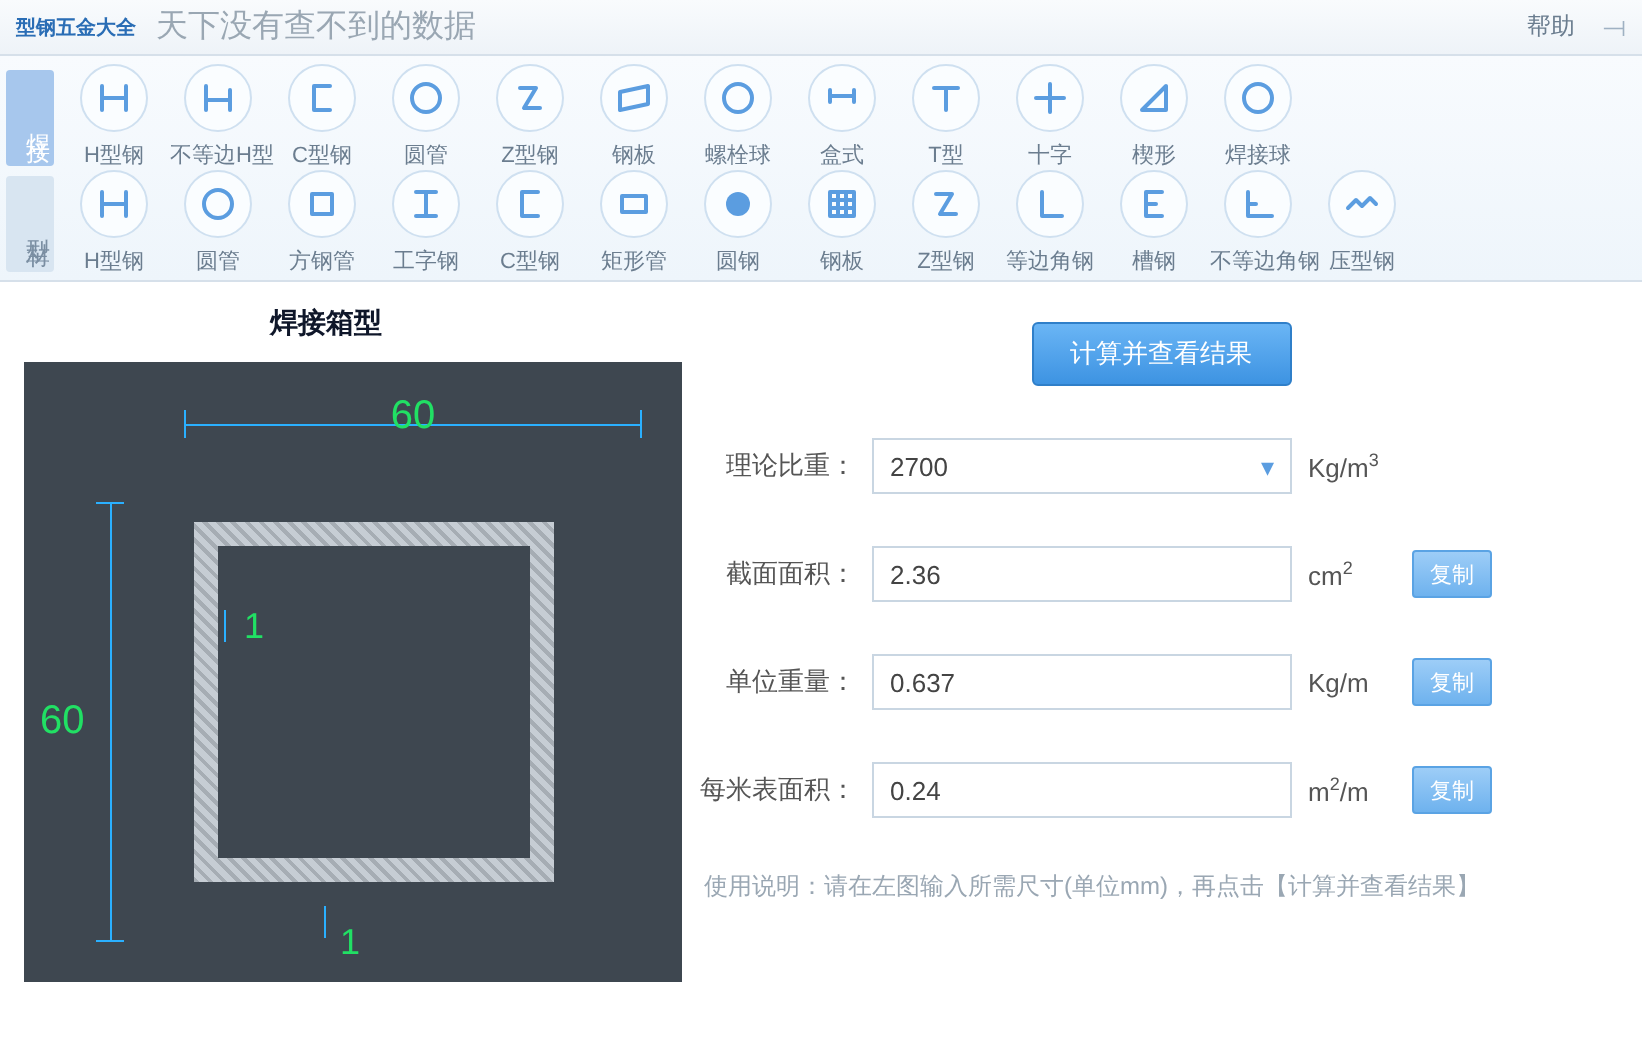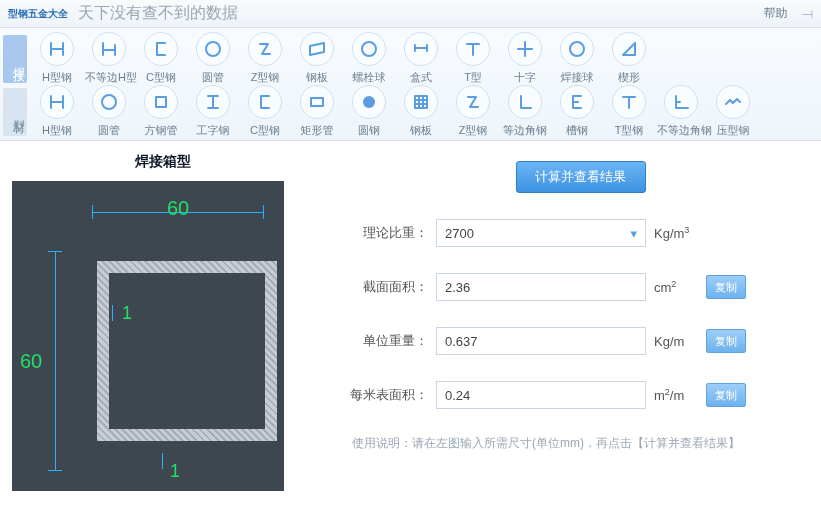--- a/index.html
+++ b/index.html
@@ -15,21 +15,21 @@
 .tab-label{width:24px;min-width:24px;background:#a7c7ed;color:#fff;font-size:12px;writing-mode:vertical-rl;text-align:center;padding:6px 2px;margin:2px 4px 2px 3px;border-radius:2px;line-height:12px;letter-spacing:2px;height:48px}
 .tab-label.inactive{background:#d8e5f1;color:#7a8ea2}
 .tool-items{display:flex;flex-wrap:nowrap;overflow:hidden}
 .tool{width:48px;text-align:center;margin:0 2px;cursor:pointer}
 .tool .ico{width:34px;height:34px;margin:0 auto;border:1px solid #cfe0f0;border-radius:50%;background:#fafdff;display:flex;align-items:center;justify-content:center;color:#5b9de0}
 .tool.active .ico{background:#3c8ee0;border-color:#3c8ee0;color:#fff}
 .tool .lbl{font-size:11px;color:#6b7d8f;margin-top:4px;white-space:nowrap}
 .main{display:flex;padding:12px 8px 0 8px}
 .left{width:310px}
 .left h3{text-align:center;font-size:14px;color:#0f172a;font-weight:700;margin-bottom:10px}
-.diagram{width:272px;height:310px;background:#3e4750;position:relative;margin-left:4px}
+.diagram{width:329px;height:310px;background:#3e4750;position:relative;margin-left:4px}
 .dim-h{position:absolute;top:22px;left:80px;right:20px;height:18px}
 .dim-h .line{position:absolute;top:9px;left:0;right:0;border-top:1px solid #2ab0ff}
 .dim-h .tick{position:absolute;top:2px;width:1px;height:14px;background:#2ab0ff}
 .dim-h .val{position:absolute;top:-6px;left:50%;transform:translateX(-50%);color:#21e064;font-size:20px}
 .dim-v{position:absolute;left:34px;top:70px;bottom:20px;width:18px}
 .dim-v .line{position:absolute;left:9px;top:0;bottom:0;border-left:1px solid #2ab0ff}
 .dim-v .tick{position:absolute;left:2px;height:1px;width:14px;background:#2ab0ff}
 .dim-v .val{position:absolute;left:-26px;top:50%;transform:translateY(-50%);color:#21e064;font-size:20px}
 .box-outer{position:absolute;left:85px;top:80px;width:180px;height:180px;background:repeating-linear-gradient(45deg,#a6adb4 0,#a6adb4 2px,#c6cdd4 2px,#c6cdd4 5px)}
 .box-inner{position:absolute;left:12px;top:12px;right:12px;bottom:12px;background:#3e4750}
@@ -140,32 +140,32 @@
           <div class="ico">
             <svg width="20" height="20" viewBox="0 0 20 20">
               <path d="M10 3v14M3 10h14" fill="none" stroke="currentColor" stroke-width="2" stroke-linecap="round" stroke-linejoin="round"></path>
             </svg>
           </div>
           <div class="lbl">十字</div>
         </div>
         <div class="tool">
           <div class="ico">
             <svg width="20" height="20" viewBox="0 0 20 20">
+              <path d="M4 16L16 4v12z" fill="none" stroke="currentColor" stroke-width="2" stroke-linecap="round" stroke-linejoin="round"></path>
+            </svg>
+          </div>
+          <div class="lbl">楔形</div>
+        </div>
+        <div class="tool">
+          <div class="ico">
+            <svg width="20" height="20" viewBox="0 0 20 20">
               <circle cx="10" cy="10" r="7" fill="none" stroke="currentColor" stroke-width="2"></circle>
             </svg>
           </div>
           <div class="lbl">焊接球</div>
-        </div>
-        <div class="tool">
-          <div class="ico">
-            <svg width="20" height="20" viewBox="0 0 20 20">
-              <path d="M4 16L16 4v12z" fill="none" stroke="currentColor" stroke-width="2" stroke-linecap="round" stroke-linejoin="round"></path>
-            </svg>
-          </div>
-          <div class="lbl">楔形</div>
         </div>
       </div>
   </div>
   <div class="toolrow">
     <div class="tab-label inactive">型材</div>
     <div class="tool-items" id="row2">
         <div class="tool">
           <div class="ico">
             <svg width="20" height="20" viewBox="0 0 20 20">
               <path d="M4 4v12M16 4v12M4 10h12" fill="none" stroke="currentColor" stroke-width="2" stroke-linecap="round" stroke-linejoin="round"></path>
@@ -245,28 +245,20 @@
           </div>
           <div class="lbl">等边角钢</div>
         </div>
         <div class="tool">
           <div class="ico">
             <svg width="20" height="20" viewBox="0 0 20 20">
               <path d="M14 4H6v12h8M6 10h5" fill="none" stroke="currentColor" stroke-width="2" stroke-linecap="round" stroke-linejoin="round"></path>
             </svg>
           </div>
           <div class="lbl">槽钢</div>
-        </div>
-        <div class="tool">
-          <div class="ico">
-            <svg width="20" height="20" viewBox="0 0 20 20">
-              <path d="M4 5h12M10 5v11" fill="none" stroke="currentColor" stroke-width="2" stroke-linecap="round" stroke-linejoin="round"></path>
-            </svg>
-          </div>
-          <div class="lbl">T型钢</div>
         </div>
         <div class="tool">
           <div class="ico">
             <svg width="20" height="20" viewBox="0 0 20 20">
               <path d="M5 4v12h12M5 10h4" fill="none" stroke="currentColor" stroke-width="2" stroke-linecap="round" stroke-linejoin="round"></path>
             </svg>
           </div>
           <div class="lbl">不等边角钢</div>
         </div>
         <div class="tool">

